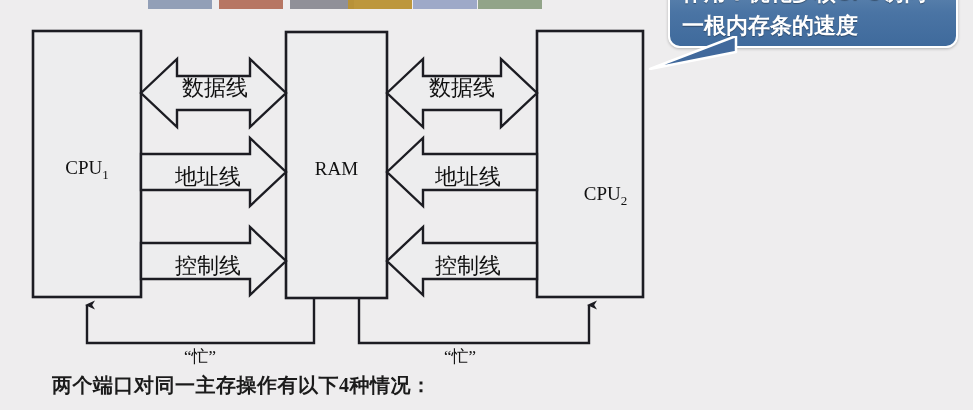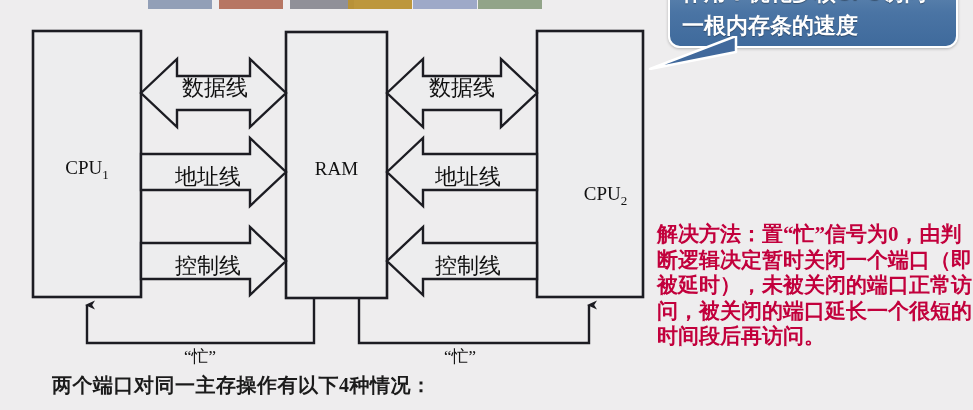--- a/index.html
+++ b/index.html
@@ -180,21 +180,20 @@
 
   <div class="dlabel bus-label" style="left:412px; top:73px; width:100px;">数据线</div>
   <div class="dlabel bus-label" style="left:418px; top:162px; width:100px;">地址线</div>
   <div class="dlabel bus-label" style="left:418px; top:251px; width:100px;">控制线</div>
 
   <div class="dlabel busy-label" style="left:150px; top:345px; width:100px;">“忙”</div>
   <div class="dlabel busy-label" style="left:410px; top:345px; width:100px;">“忙”</div>
 
   <div id="bottom-text">两个端口对同一主存操作有以下4种情况：</div>
 
-  <div id="red-note">解决方法：置“忙”信号为0，由判断逻辑决定暂时关闭一个端口（即被延时），未被关闭的端口正常访问，被关闭的端口延长一个很短的时间段后再访问。</div>
 
   <div id="bubble">
     <div id="bubble-text">作用：优化多核CPU访问一根内存条的速度</div>
   </div>
   <svg id="bubble-tail" viewBox="0 0 90 34" xmlns="http://www.w3.org/2000/svg">
     <path d="M88,0 L88,16 L2,33 Z" fill="#41699c" stroke="#ffffff" stroke-width="2.5" stroke-linejoin="round"></path>
   </svg>
 
 </div>
 

